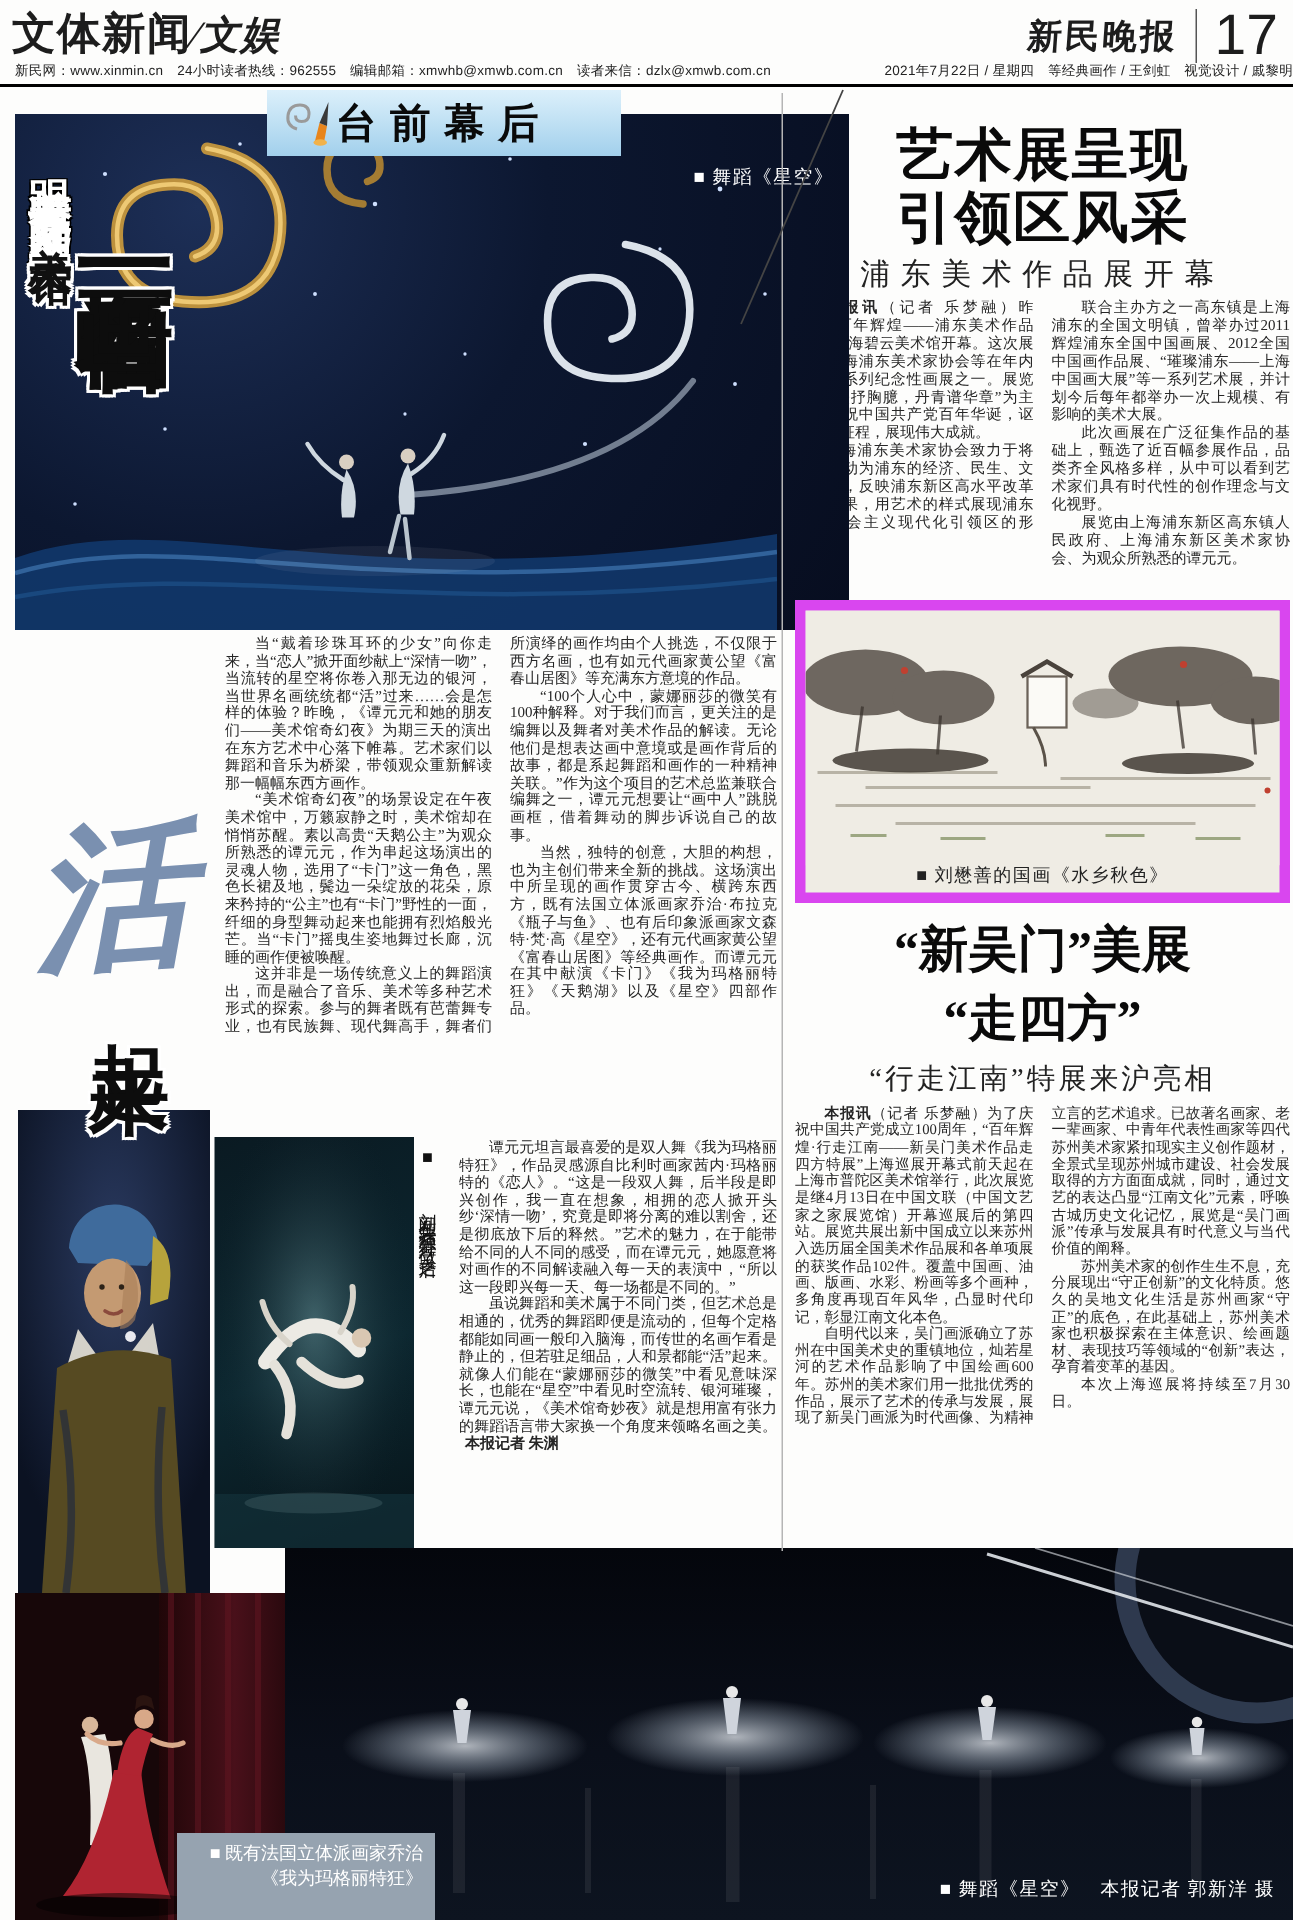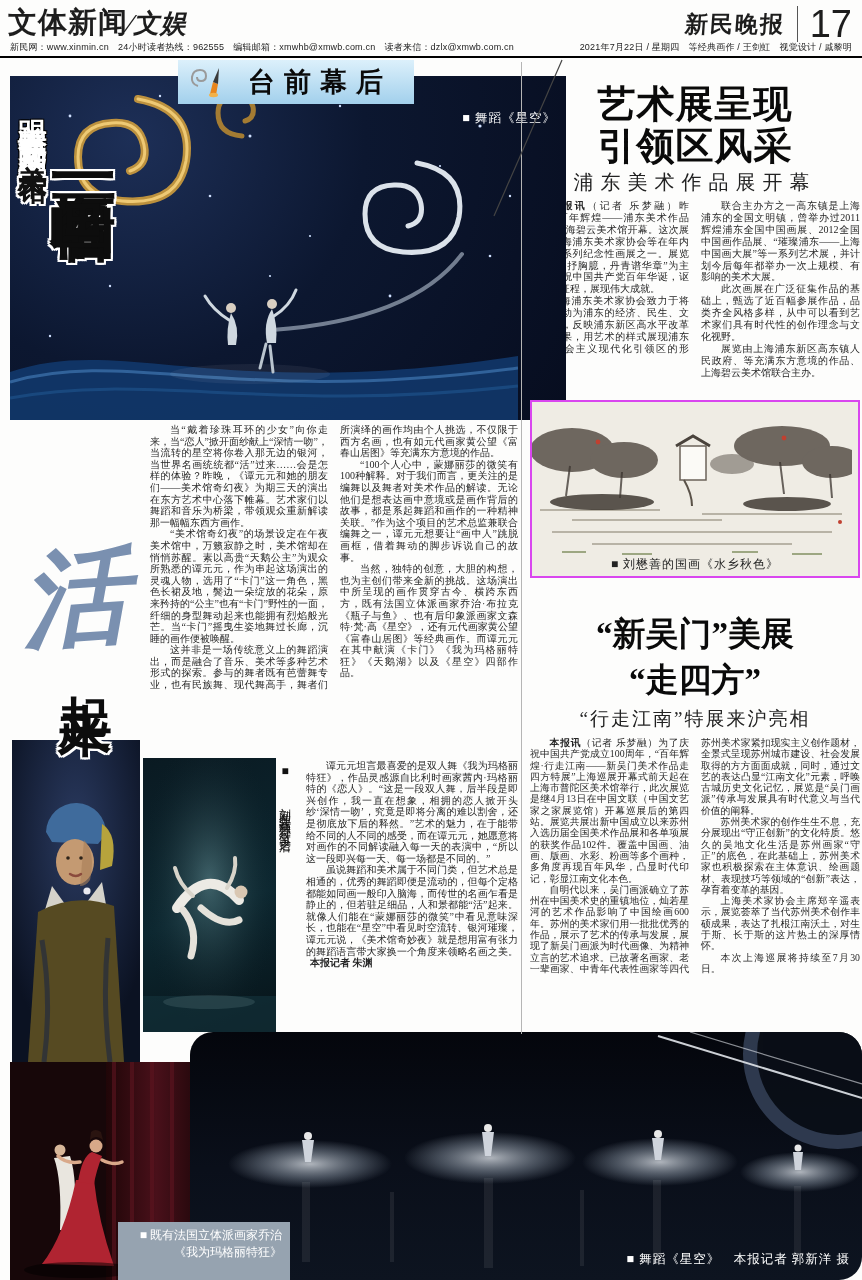--- a/index.html
+++ b/index.html
@@ -8,41 +8,41 @@
   .abs{position:absolute;}
   .sans{font-family:"Liberation Sans","DejaVu Sans",sans-serif;}
 
   
   .sec-title{left:8px;top:3px;font-weight:900;font-size:29px;letter-spacing:1px;}
   .sec-sub{font-family:"Liberation Serif",serif;font-weight:600;font-size:26px;font-style:italic;}
   .brand-wrap{right:10px;top:5px;display:flex;align-items:center;gap:12px;}
   .brand{font-weight:900;font-size:23px;letter-spacing:2px;transform:skewX(-4deg);}
   .brand-div{width:1px;height:36px;background:#555;}
   .page-no{font-size:38px;font-weight:400;line-height:1;}
-  .infoline{left:10px;right:10px;top:41px;display:flex;justify-content:space-between;
+  .infoline{left:10px;right:0;top:41px;display:flex;justify-content:space-between;
             font-size:9px;color:#222;letter-spacing:.2px;}
   .rule{left:0;right:0;top:56px;height:2px;background:#000;}
 
   
-  .badge{left:178px;top:60px;width:236px;height:44px;display:flex;align-items:center;gap:24px;
+  .badge{left:178px;top:60px;width:236px;height:44px;display:flex;align-items:center;gap:0;
          padding:0 10px;background:linear-gradient(180deg,#dcf0fb,#a2d0ec);z-index:7;box-sizing:border-box;}
   .badge-label{font-weight:900;font-size:27px;letter-spacing:9px;color:#0a0a0a;}
 
   
   .ph{overflow:hidden;}
   .main-photo{left:10px;top:76px;width:556px;height:344px;
       background:radial-gradient(circle at 22% 18%,#1d2f57 0%,#0c1730 45%,#070d1f 100%);z-index:1;}
   .main-photo-caption{position:absolute;right:10px;top:34px;color:#fff;font-size:12.5px;letter-spacing:1px;}
   .vermeer{left:12px;top:740px;width:128px;height:322px;background:#0b1222;z-index:1;
       box-shadow:inset 0 0 40px #000;}
   .leap{left:143px;top:758px;width:133px;height:274px;
       background:linear-gradient(160deg,#0a1a22 0%,#0c2730 55%,#071318 100%);z-index:1;}
   .red-photo{left:10px;top:1062px;width:180px;height:218px;background:#170709;z-index:2;}
   .big-photo{left:190px;top:1032px;width:672px;height:248px;
-      background:linear-gradient(180deg,#04060c 0%,#0a0f1a 55%,#0d1420 100%);z-index:1;border-radius:23px;}
+      background:linear-gradient(180deg,#04060c 0%,#0a0f1a 55%,#0d1420 100%);z-index:1;}
   .big-photo-caption{position:absolute;right:12px;bottom:12px;color:#fff;font-size:12.5px;letter-spacing:1px;}
 
   
   .vert{writing-mode:vertical-rl;text-orientation:upright;}
   .outline-w{text-shadow:-2px -2px 0 #fff,2px -2px 0 #fff,-2px 2px 0 #fff,2px 2px 0 #fff,
              -2px 0 0 #fff,2px 0 0 #fff,0 -2px 0 #fff,0 2px 0 #fff;}
   .outline-b{text-shadow:-1px -1px 0 #000,1px -1px 0 #000,-1px 1px 0 #000,1px 1px 0 #000;}
   .kicker{left:16px;top:96px;z-index:5;font-size:29px;font-weight:700;letter-spacing:5px;line-height:34px;}
   .kicker-over{color:#fff;}
   .kicker-under{color:#111;}
@@ -63,21 +63,21 @@
   .lead{font-weight:700;}
 
   
   .divider-v{left:521px;top:62px;width:1px;height:972px;background:#b5b5b5;z-index:2;}
   .diag{z-index:2;}
   .h1{left:528px;top:84px;width:334px;text-align:center;font-weight:900;font-size:38px;
       line-height:1.1;letter-spacing:1px;color:#0a0a0a;}
   .sub1{left:528px;top:169px;width:334px;text-align:center;font-size:20px;letter-spacing:7px;color:#222;}
   .art-body1{left:530px;top:200px;width:330px;height:194px;column-count:2;column-gap:12px;
       font-size:10px;line-height:11.9px;}
-  .painting{left:530px;top:400px;width:330px;height:178px;border:2px solid #d946ef;
+  .painting{left:530px;top:400px;width:330px;height:202px;border:7px solid #d946ef;
       box-sizing:border-box;background:#efece4;z-index:1;}
   .painting-caption{position:absolute;left:0;right:0;bottom:3px;text-align:center;
       font-size:12px;color:#222;letter-spacing:1px;}
   .h2{left:528px;top:612px;width:334px;text-align:center;font-weight:900;font-size:33px;
       line-height:1.38;color:#0a0a0a;font-family:"Liberation Serif",serif;}
   .sub2{left:528px;top:706px;width:334px;text-align:center;font-size:19px;letter-spacing:2px;color:#222;}
   .art-body2{left:530px;top:737px;width:330px;height:298px;column-count:2;column-gap:12px;
       font-size:9.8px;line-height:11.3px;}
 
   
@@ -286,21 +286,21 @@
   <div class="abs h1 sans">
     <div>艺术展呈现</div>
     <div>引领区风采</div>
   </div>
   <div class="abs sub1">浦东美术作品展开幕</div>
   <div class="abs body-txt art-body1">
     <p><b class="lead">本报讯</b><span>（记者 乐梦融）昨天，“百年辉煌——浦东美术作品展”在上海碧云美术馆开幕。这次展览是上海浦东美术家协会等在年内举行的系列纪念性画展之一。展览以“翰墨抒胸臆，丹青谱华章”为主题，庆祝中国共产党百年华诞，讴歌伟大征程，展现伟大成就。</span></p>
     <p>上海浦东美术家协会致力于将美术活动为浦东的经济、民生、文化服务，反映浦东新区高水平改革开放成果，用艺术的样式展现浦东建设社会主义现代化引领区的形象。</p>
     <p>联合主办方之一高东镇是上海浦东的全国文明镇，曾举办过2011辉煌浦东全国中国画展、2012全国中国画作品展、“璀璨浦东——上海中国画大展”等一系列艺术展，并计划今后每年都举办一次上规模、有影响的美术大展。</p>
     <p>此次画展在广泛征集作品的基础上，甄选了近百幅参展作品，品类齐全风格多样，从中可以看到艺术家们具有时代性的创作理念与文化视野。</p>
-    <p>展览由上海浦东新区高东镇人民政府、等充满东方意境的作品、上海碧云美术馆联合主办。</p>
+    <p>展览由上海浦东新区高东镇人民政府、上海浦东新区美术家协会、为观众所熟悉的谭元元。</p>
   </div>
 
   <div class="abs ph painting">
     <svg width="320" height="170" viewBox="0 0 320 170">
       <rect width="320" height="170" fill="#efece4"></rect>
       <g fill="#4e463f" opacity="0.8">
         <ellipse cx="40" cy="48" rx="42" ry="22"></ellipse>
           <ellipse cx="92" cy="58" rx="34" ry="18"></ellipse>
         <ellipse cx="250" cy="44" rx="48" ry="20"></ellipse>
           <ellipse cx="300" cy="60" rx="30" ry="16"></ellipse>
@@ -331,17 +331,16 @@
 
   <div class="abs h2">
     <div>“新吴门”美展</div>
     <div>“走四方”</div>
   </div>
   <div class="abs sub2">“行走江南”特展来沪亮相</div>
   <div class="abs body-txt art-body2">
     <p><b class="lead">本报讯</b><span>（记者 乐梦融）为了庆祝中国共产党成立100周年，“百年辉煌·行走江南——新吴门美术作品走四方特展”上海巡展开幕式前天起在上海市普陀区美术馆举行，此次展览是继4月13日在中国文联（中国文艺家之家展览馆）开幕巡展后的第四站。展览共展出新中国成立以来苏州入选历届全国美术作品展和各单项展的获奖作品102件。覆盖中国画、油画、版画、水彩、粉画等多个画种，多角度再现百年风华，凸显时代印记，彰显江南文化本色。</span></p>
     <p>自明代以来，吴门画派确立了苏州在中国美术史的重镇地位，灿若星河的艺术作品影响了中国绘画600年。苏州的美术家们用一批批优秀的作品，展示了艺术的传承与发展，展现了新吴门画派为时代画像、为精神立言的艺术追求。已故著名画家、老一辈画家、中青年代表性画家等四代苏州美术家紧扣现实主义创作题材，全景式呈现苏州城市建设、社会发展取得的方方面面成就，同时，通过文艺的表达凸显“江南文化”元素，呼唤古城历史文化记忆，展览是“吴门画派”传承与发展具有时代意义与当代价值的阐释。</p>
     <p>苏州美术家的创作生生不息，充分展现出“守正创新”的文化特质。悠久的吴地文化生活是苏州画家“守正”的底色，在此基础上，苏州美术家也积极探索在主体意识、绘画题材、表现技巧等领域的“创新”表达，孕育着变革的基因。</p>
-    <p>上海美术家协会主席郑辛遥表示，展览荟萃了当代苏州美术创作丰硕成果，表达了扎根江南沃土，对生于斯、长于斯的这片热土的深厚情怀。</p>
     <p>本次上海巡展将持续至7月30日。</p>
   </div>
 
 </div>
 
 </body></html>

